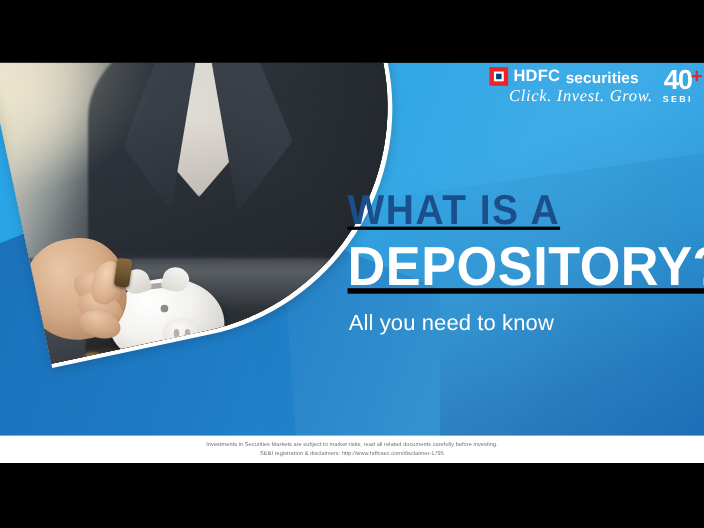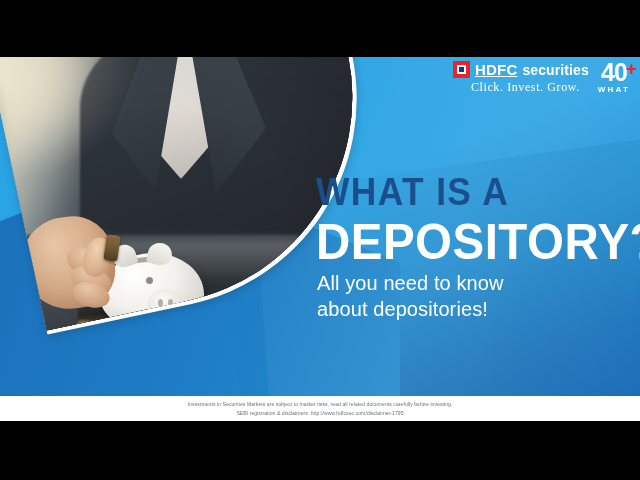--- a/index.html
+++ b/index.html
@@ -393,33 +393,33 @@
     border: 2px solid #ffffff;
     background: #00447C;
     box-sizing: border-box;
   }
   .logo-hdfc {
     color: #ffffff;
     font-size: 15px;
     font-weight: bold;
     letter-spacing: 0.2px;
     line-height: 1;
-    text-decoration: underline;
   }
   .logo-sec {
     color: #ffffff;
     font-size: 14px;
     font-weight: bold;
     letter-spacing: 0.1px;
     line-height: 1;
   }
   .logo-tagline {
     color: #ffffff;
     font-family: "Liberation Serif", serif;
-    font-size: 12px;
+    font-style: italic;
+    font-size: 15px;
     letter-spacing: 0.6px;
     margin-top: 2px;
     margin-left: 18px;
     white-space: nowrap;
   }
   .years-badge {
     display: flex;
     flex-direction: column;
     align-items: center;
     position: relative;
@@ -450,20 +450,21 @@
     margin-top: 1px;
   }
 
   
   #headline-block {
     position: absolute;
     left: 316px;
     top: 116px;
     width: 310px;
     z-index: 20;
+    text-decoration: underline;
   }
   .title-line-1 {
     font-family: "Liberation Sans Narrow", "Liberation Sans", sans-serif;
     font-size: 38px;
     font-weight: bold;
     color: #1B4F8C;
     letter-spacing: 1.5px;
     line-height: 1.0;
     margin: 0 0 6px 0;
     transform: scaleX(0.93);
@@ -478,21 +479,21 @@
     letter-spacing: 0.5px;
     line-height: 1.0;
     margin: 0;
     transform: scaleX(0.95);
     transform-origin: left center;
     white-space: nowrap;
   }
   #subtitle-block {
     position: absolute;
     left: 317px;
-    top: 214px;
+    top: 225px;
     width: 300px;
     z-index: 20;
   }
   .subtitle-line {
     color: #FFFFFF;
     font-size: 20px;
     font-weight: normal;
     line-height: 1.28;
     letter-spacing: 0.1px;
     white-space: nowrap;
@@ -582,32 +583,31 @@
           <span class="logo-hdfc">HDFC</span>
           <span class="logo-sec">securities</span>
         </div>
         <div class="logo-tagline">Click.  Invest.  Grow.</div>
       </div>
       <div class="years-badge">
         <div class="years-num">
           <span>40</span>
           <span class="years-plus">+</span>
         </div>
-        <div class="years-word">WHAT</div>
+        <div class="years-word">SEBI</div>
       </div>
     </div>
 
     <div id="headline-block">
       <div class="title-line-1">WHAT IS A</div>
       <div class="title-line-2">DEPOSITORY?</div>
     </div>
 
     <div id="subtitle-block">
       <div class="subtitle-line">All you need to know</div>
-      <div class="subtitle-line">about depositories!</div>
     </div>
 
     <div id="disclaimer-band">
       <div class="disclaimer-line">Investments in Securities Markets are subject to market risks, read all related documents carefully before investing.</div>
       <div class="disclaimer-line">SEBI registration &amp; disclaimers: http://www.hdfcsec.com/disclaimer-1795</div>
     </div>
 
   </div>
 
   <div class="letterbox bottom"></div>

